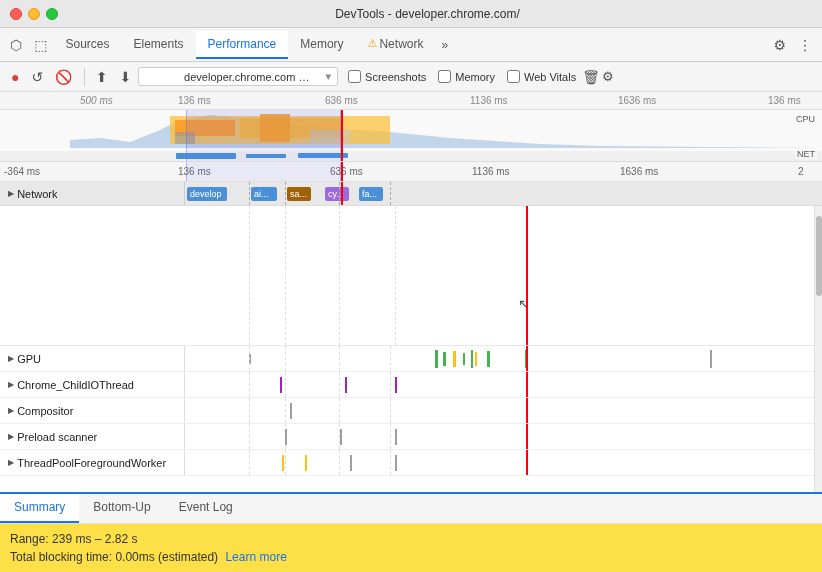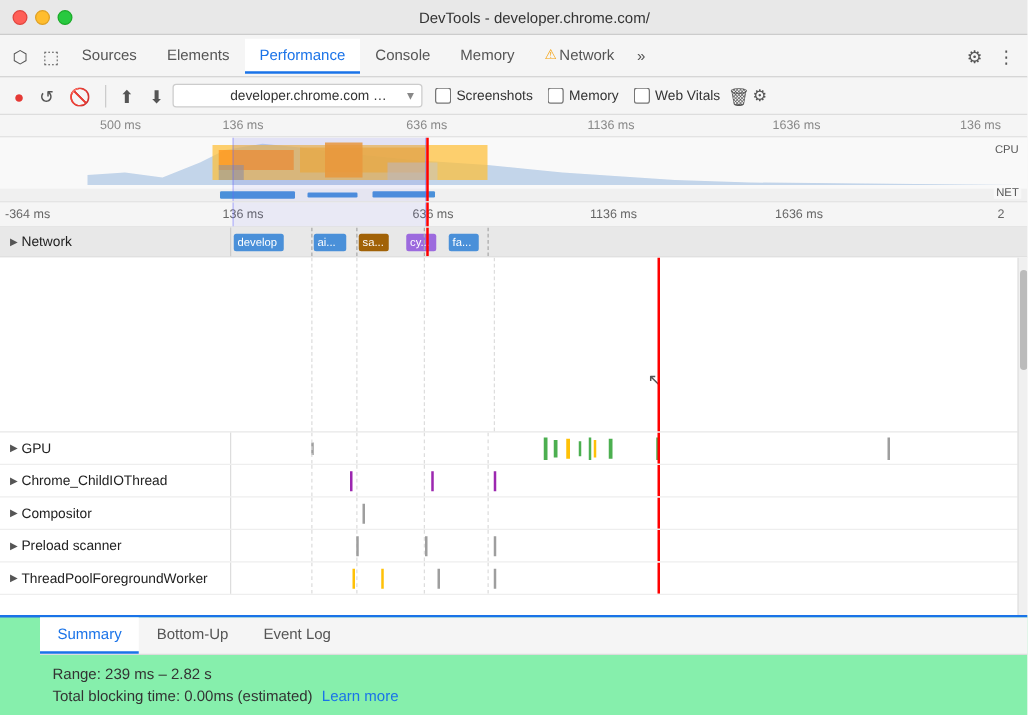--- a/index.html
+++ b/index.html
@@ -186,22 +186,21 @@
       height: 28px;
       border-bottom: 1px solid #f0f0f0;
       display: flex;
       align-items: center;
       position: relative;
     }
 
     
     .bottom-panel {
       border-top: 1px solid #ccc;
-      background: #86efac;
-      padding-left: 32px;
+      background: #fde047;
     }
     .bottom-tabs {
       display: flex;
       border-bottom: 1px solid #ddd;
       background: #f5f5f5;
       height: 30px;
     }
     .bottom-tab {
       padding: 6px 14px;
       font-size: 12px;
@@ -261,21 +260,20 @@
 </div>
 
 <div class="main-content">
 
   <div class="main-tabs">
     <button class="icon-btn" style="font-size:14px;">⬡</button>
     <button class="icon-btn" style="font-size:14px;">⬚</button>
     <div class="main-tab">Sources</div>
     <div class="main-tab">Elements</div>
     <div class="main-tab active">Performance</div>
-    <div class="main-tab">Console</div>
     <div class="main-tab">Memory</div>
     <div class="main-tab main-tab-icon">
       <span class="warning-icon">⚠</span>
       <span>Network</span>
     </div>
     <div class="more-tabs">»</div>
     <div class="tab-spacer"></div>
     <button class="icon-btn">⚙</button>
     <button class="icon-btn">⋮</button>
   </div>
@@ -305,21 +303,21 @@
         <span>Web Vitals</span>
       </label>
     </div>
     <button class="trash-btn">🗑</button>
     <button class="gear-btn">⚙</button>
   </div>
 
   <div class="timeline-section">
 
     <div class="ruler" style="position:relative; background:#f5f5f5; border-bottom:1px solid #ddd; height:18px;">
-      <span style="position:absolute; left:80px; font-size:10px; color:#888;">500 ms</span>
+      <span style="position:absolute; left:80px; font-size:10px; color:#888;font-style:italic;">500 ms</span>
       <span style="position:absolute; left:178px; font-size:10px; color:#888;">136 ms</span>
       <span style="position:absolute; left:325px; font-size:10px; color:#888;">636 ms</span>
       <span style="position:absolute; left:470px; font-size:10px; color:#888;">1136 ms</span>
       <span style="position:absolute; left:618px; font-size:10px; color:#888;">1636 ms</span>
       <span style="position:absolute; left:768px; font-size:10px; color:#888;">136 ms</span>
     </div>
 
     <div class="overview-area" style="position:relative; height:52px; background:#f9f9f9; border-bottom:1px solid #ddd; overflow:hidden;">
 
       <svg width="822" height="38" style="position:absolute; top:0; left:0;">

